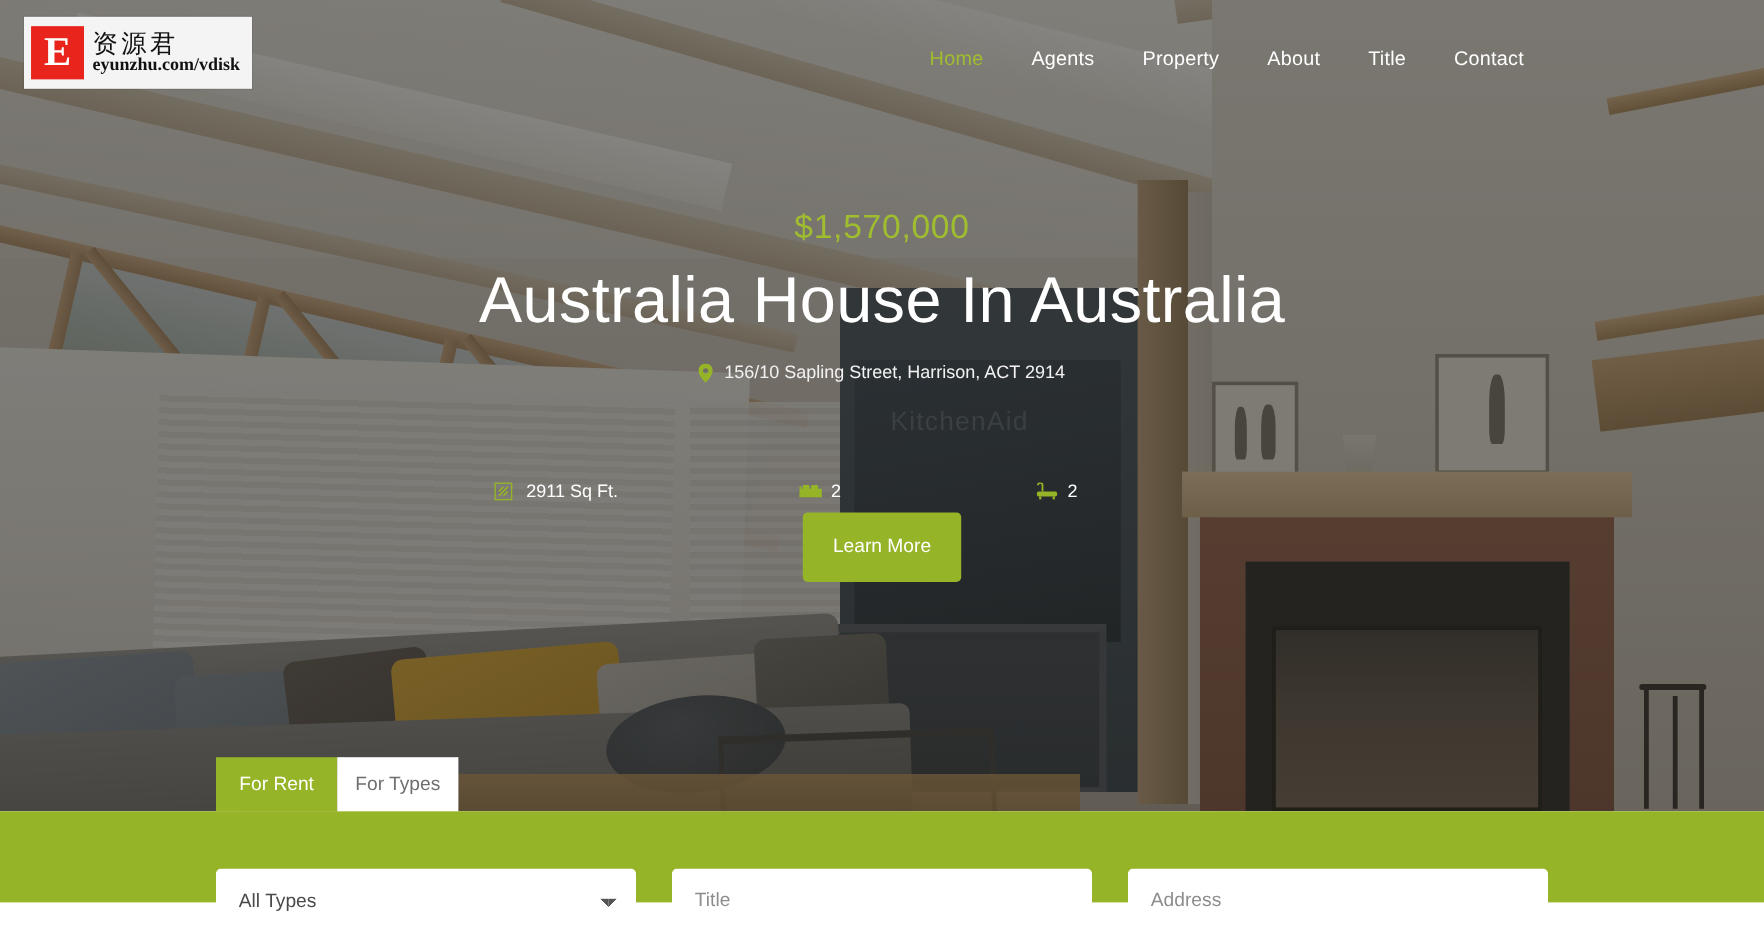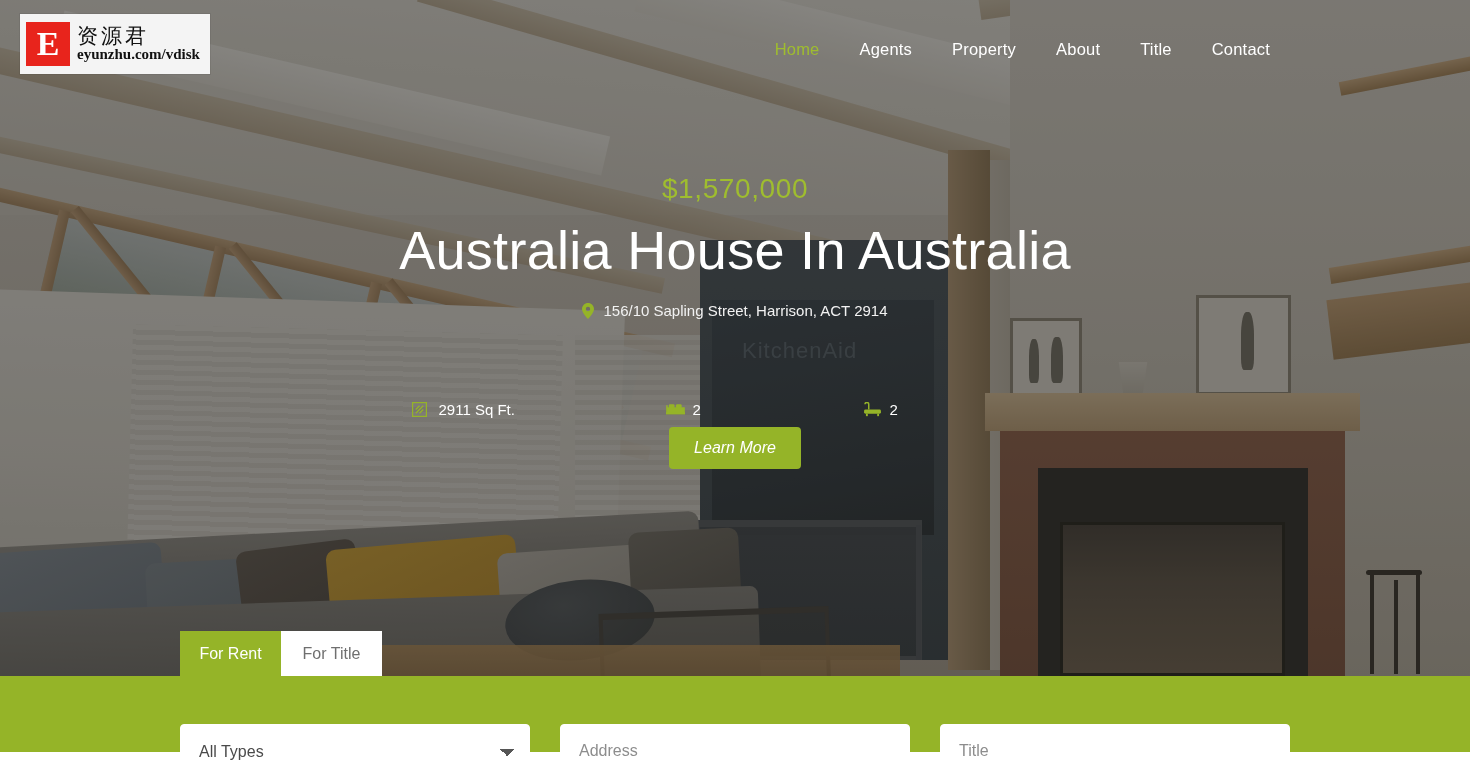--- a/index.html
+++ b/index.html
@@ -324,27 +324,26 @@
     font-size: 15px; color: #ffffff;
     width: 196px;
   }
   .feature:nth-child(2) { margin-left: 58px; }
   .feature:nth-child(3) { margin-left: 1px; }
   .feat-icon { width: 18px; height: 16px; display: inline-block; }
 
   .learn-more {
     position: absolute; top: 427px; left: 50%;
     transform: translateX(-50%);
-    width: 132px; height: 42px;
+    width: 132px; height: 58px;
     background: #95b428;
     color: #ffffff;
     border: none; border-radius: 4px;
     font-size: 16px; font-family: "Liberation Sans", sans-serif;
     cursor: pointer;
-    font-style: italic;
   }
 
   
   .tabs {
     position: absolute; top: 631px; left: 180px;
     display: flex; z-index: 35; justify-content: center;
   }
   .tab {
     width: 101px; height: 45px;
     display: flex; align-items: center; justify-content: center;
@@ -538,26 +537,26 @@
         </svg>
       </span>
       <span>2</span>
     </div>
   </div>
 
   <button class="learn-more" style="z-index:32;">Learn More</button>
 
   <div class="tabs">
     <div class="tab active">For Rent</div>
-    <div class="tab inactive">For Title</div>
+    <div class="tab inactive">For Types</div>
   </div>
 
   <div class="search-band">
     <div class="search-row">
       <select class="field">
         <option>All Types</option>
       </select>
+      <input class="field" type="text" placeholder="Title" style="">
       <input class="field" type="text" placeholder="Address" style="">
-      <input class="field" type="text" placeholder="Title" style="">
     </div>
   </div>
 
 </div>
 
 </body></html>

